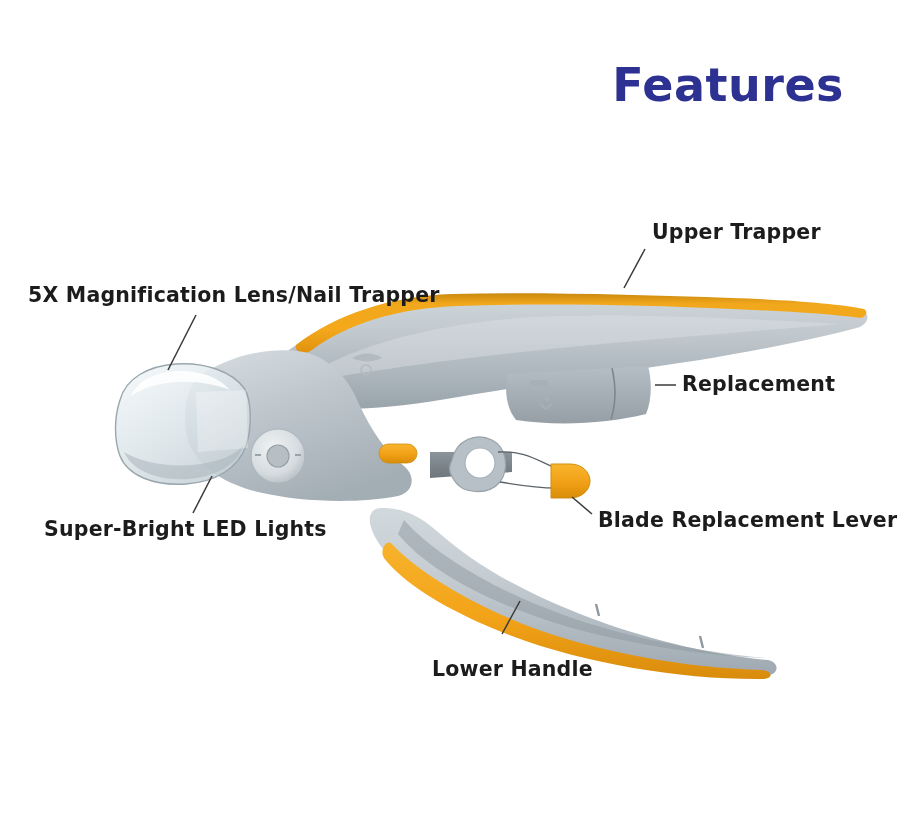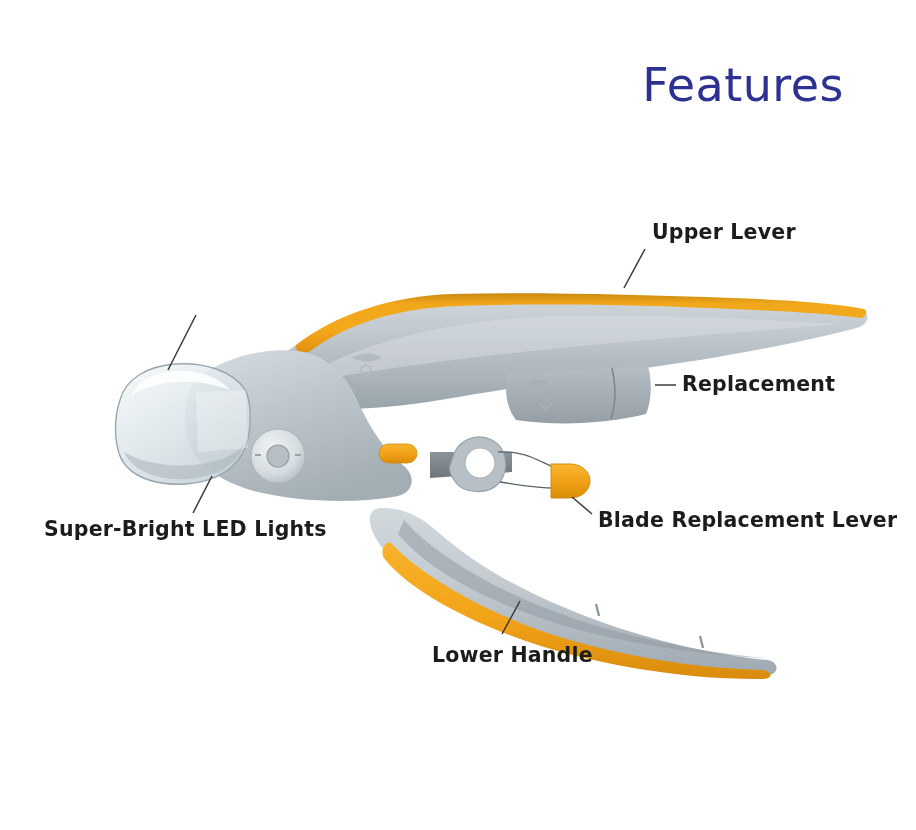--- a/index.html
+++ b/index.html
@@ -18,21 +18,21 @@
     background: #ffffff;
     overflow: hidden;
   }
 
   
   #title {
     position: absolute;
     right: 72px;
     top: 58px;
     font-size: 46px;
-    font-weight: normal;
+    font-weight: bold;
     letter-spacing: 0.5px;
     color: #2d3191;
     font-family: "DejaVu Sans", sans-serif;
     white-space: nowrap;
   }
 
   
   .label {
     position: absolute;
     color: #1c1c1c;
@@ -43,21 +43,21 @@
     font-family: "DejaVu Sans", sans-serif;
     white-space: nowrap;
   }
   .label.two-line { white-space: normal; }
 
   #label-lens      { left: 28px;  top: 283px; }
   #label-upper     { left: 652px; top: 220px; }
   #label-battery   { left: 682px; top: 372px; width: 180px; }
   #label-blade     { left: 598px; top: 508px; }
   #label-led       { left: 44px;  top: 517px; }
-  #label-lower     { left: 432px; top: 643px; }
+  #label-lower     { left: 432px; top: 657px; }
 
   
   #artwork {
     position: absolute;
     left: 0; top: 0;
     width: 916px;
     height: 830px;
     pointer-events: none;
   }
 </style>
@@ -233,22 +233,23 @@
     <g stroke="#3a3a3a" stroke-width="1.5" fill="none">
       <line x1="196" y1="315" x2="168" y2="370"></line>
       <line x1="645" y1="249" x2="624" y2="288"></line>
       <line x1="655" y1="385" x2="676" y2="385"></line>
       <line x1="592" y1="514" x2="572" y2="497"></line>
       <line x1="193" y1="513" x2="212" y2="476"></line>
       <line x1="502" y1="634" x2="520" y2="601"></line>
     </g>
   </svg>
 
-
-  <div class="label" id="label-upper">Upper Lever</div>
+  <div class="label" id="label-lens">5X Magnification Lens/Nail Trapper</div>
+
+  <div class="label" id="label-upper">Upper Trapper</div>
 
   <div class="label two-line" id="label-battery">
     <div>Replacement</div>
   </div>
 
   <div class="label" id="label-blade">Blade Replacement Lever</div>
 
   <div class="label" id="label-led">Super-Bright LED Lights</div>
 
   <div class="label" id="label-lower">Lower Handle</div>

